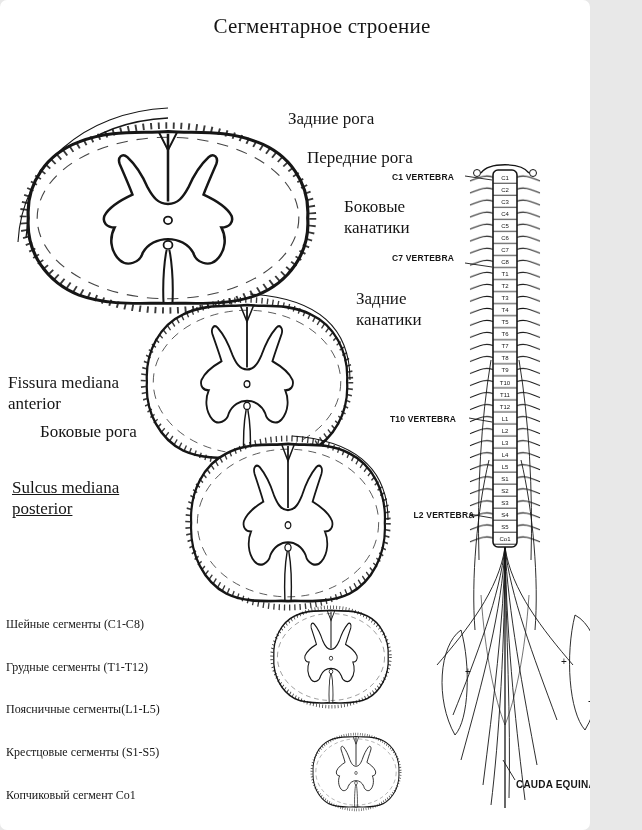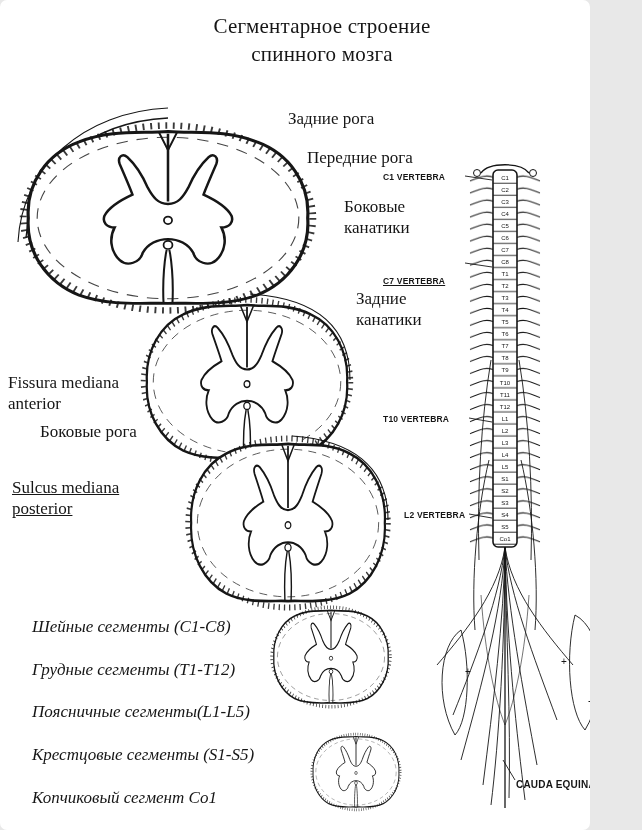--- a/index.html
+++ b/index.html
@@ -17,30 +17,30 @@
   #lbl-perednie-kanatiki{left:36px;top:48px;width:100px;}
   #lbl-zadnie-roga{left:288px;top:108px;white-space:nowrap;}
   #lbl-perednie-roga{left:307px;top:147px;white-space:nowrap;}
   #lbl-bokovye-kanatiki{left:344px;top:196px;width:95px;}
   #lbl-zadnie-kanatiki{left:356px;top:288px;width:90px;}
   #lbl-fissura{left:8px;top:372px;width:140px;}
   #lbl-bokovye-roga{left:40px;top:421px;white-space:nowrap;}
   #lbl-sulcus{left:12px;top:477px;width:150px;text-decoration:underline;}
   .seglist{position:absolute;inset:0;z-index:3;pointer-events:none;}
   .seg-item{
-    position:absolute;left:32px;top:calc(617px + var(--i) * 42.7px);
-    font-size:17px;white-space:nowrap;font-style:italic;
+    position:absolute;left:6px;top:calc(617px + var(--i) * 42.7px);
+    font-size:12px;white-space:nowrap;
   }
   .vlabel{
-    position:absolute;left:383px;width:80px;text-align:left;z-index:3;
+    position:absolute;left:383px;width:80px;text-align:center;z-index:3;
     font-family:"Liberation Sans",sans-serif;font-size:8.5px;font-weight:bold;
     letter-spacing:.2px;white-space:nowrap;
   }
   #vlabel-0{top:172px;}
-  #vlabel-1{top:276px;text-decoration:underline;}
+  #vlabel-1{top:253px;}
   #vlabel-2{top:414px;}
   #vlabel-3{top:510px;padding-left:21px;}
   #cauda{
     position:absolute;left:516px;top:779px;z-index:3;
     font-family:"Liberation Sans",sans-serif;font-size:10px;font-weight:bold;
     letter-spacing:.2px;white-space:nowrap;
   }
   #spine{position:absolute;left:425px;top:160px;width:217px;height:670px;z-index:1;}
   #spine svg{width:217px;height:670px;}
   .spine-seg{
@@ -105,21 +105,20 @@
       <use href="#xsec" transform="translate(331,657) scale(0.52,0.63)"></use>
     </g>
 
     <g>
       <use href="#xsec" transform="translate(356,772) scale(0.39,0.48)"></use>
     </g>
   </svg>
 
   <div class="title">
     <div>Сегментарное строение</div>
-    <div>спинного мозга</div>
   </div>
 
   <div class="lbl" id="lbl-zadnie-roga">Задние рога</div>
   <div class="lbl" id="lbl-bokovye-kanatiki">Боковые канатики</div>
   <div class="lbl" id="lbl-perednie-roga">Передние рога</div>
   <div class="lbl" id="lbl-zadnie-kanatiki">Задние канатики</div>
   <div class="lbl" id="lbl-fissura">Fissura mediana anterior</div>
   <div class="lbl" id="lbl-bokovye-roga">Боковые рога</div>
   <div class="lbl" id="lbl-sulcus">Sulcus mediana posterior</div>
 

